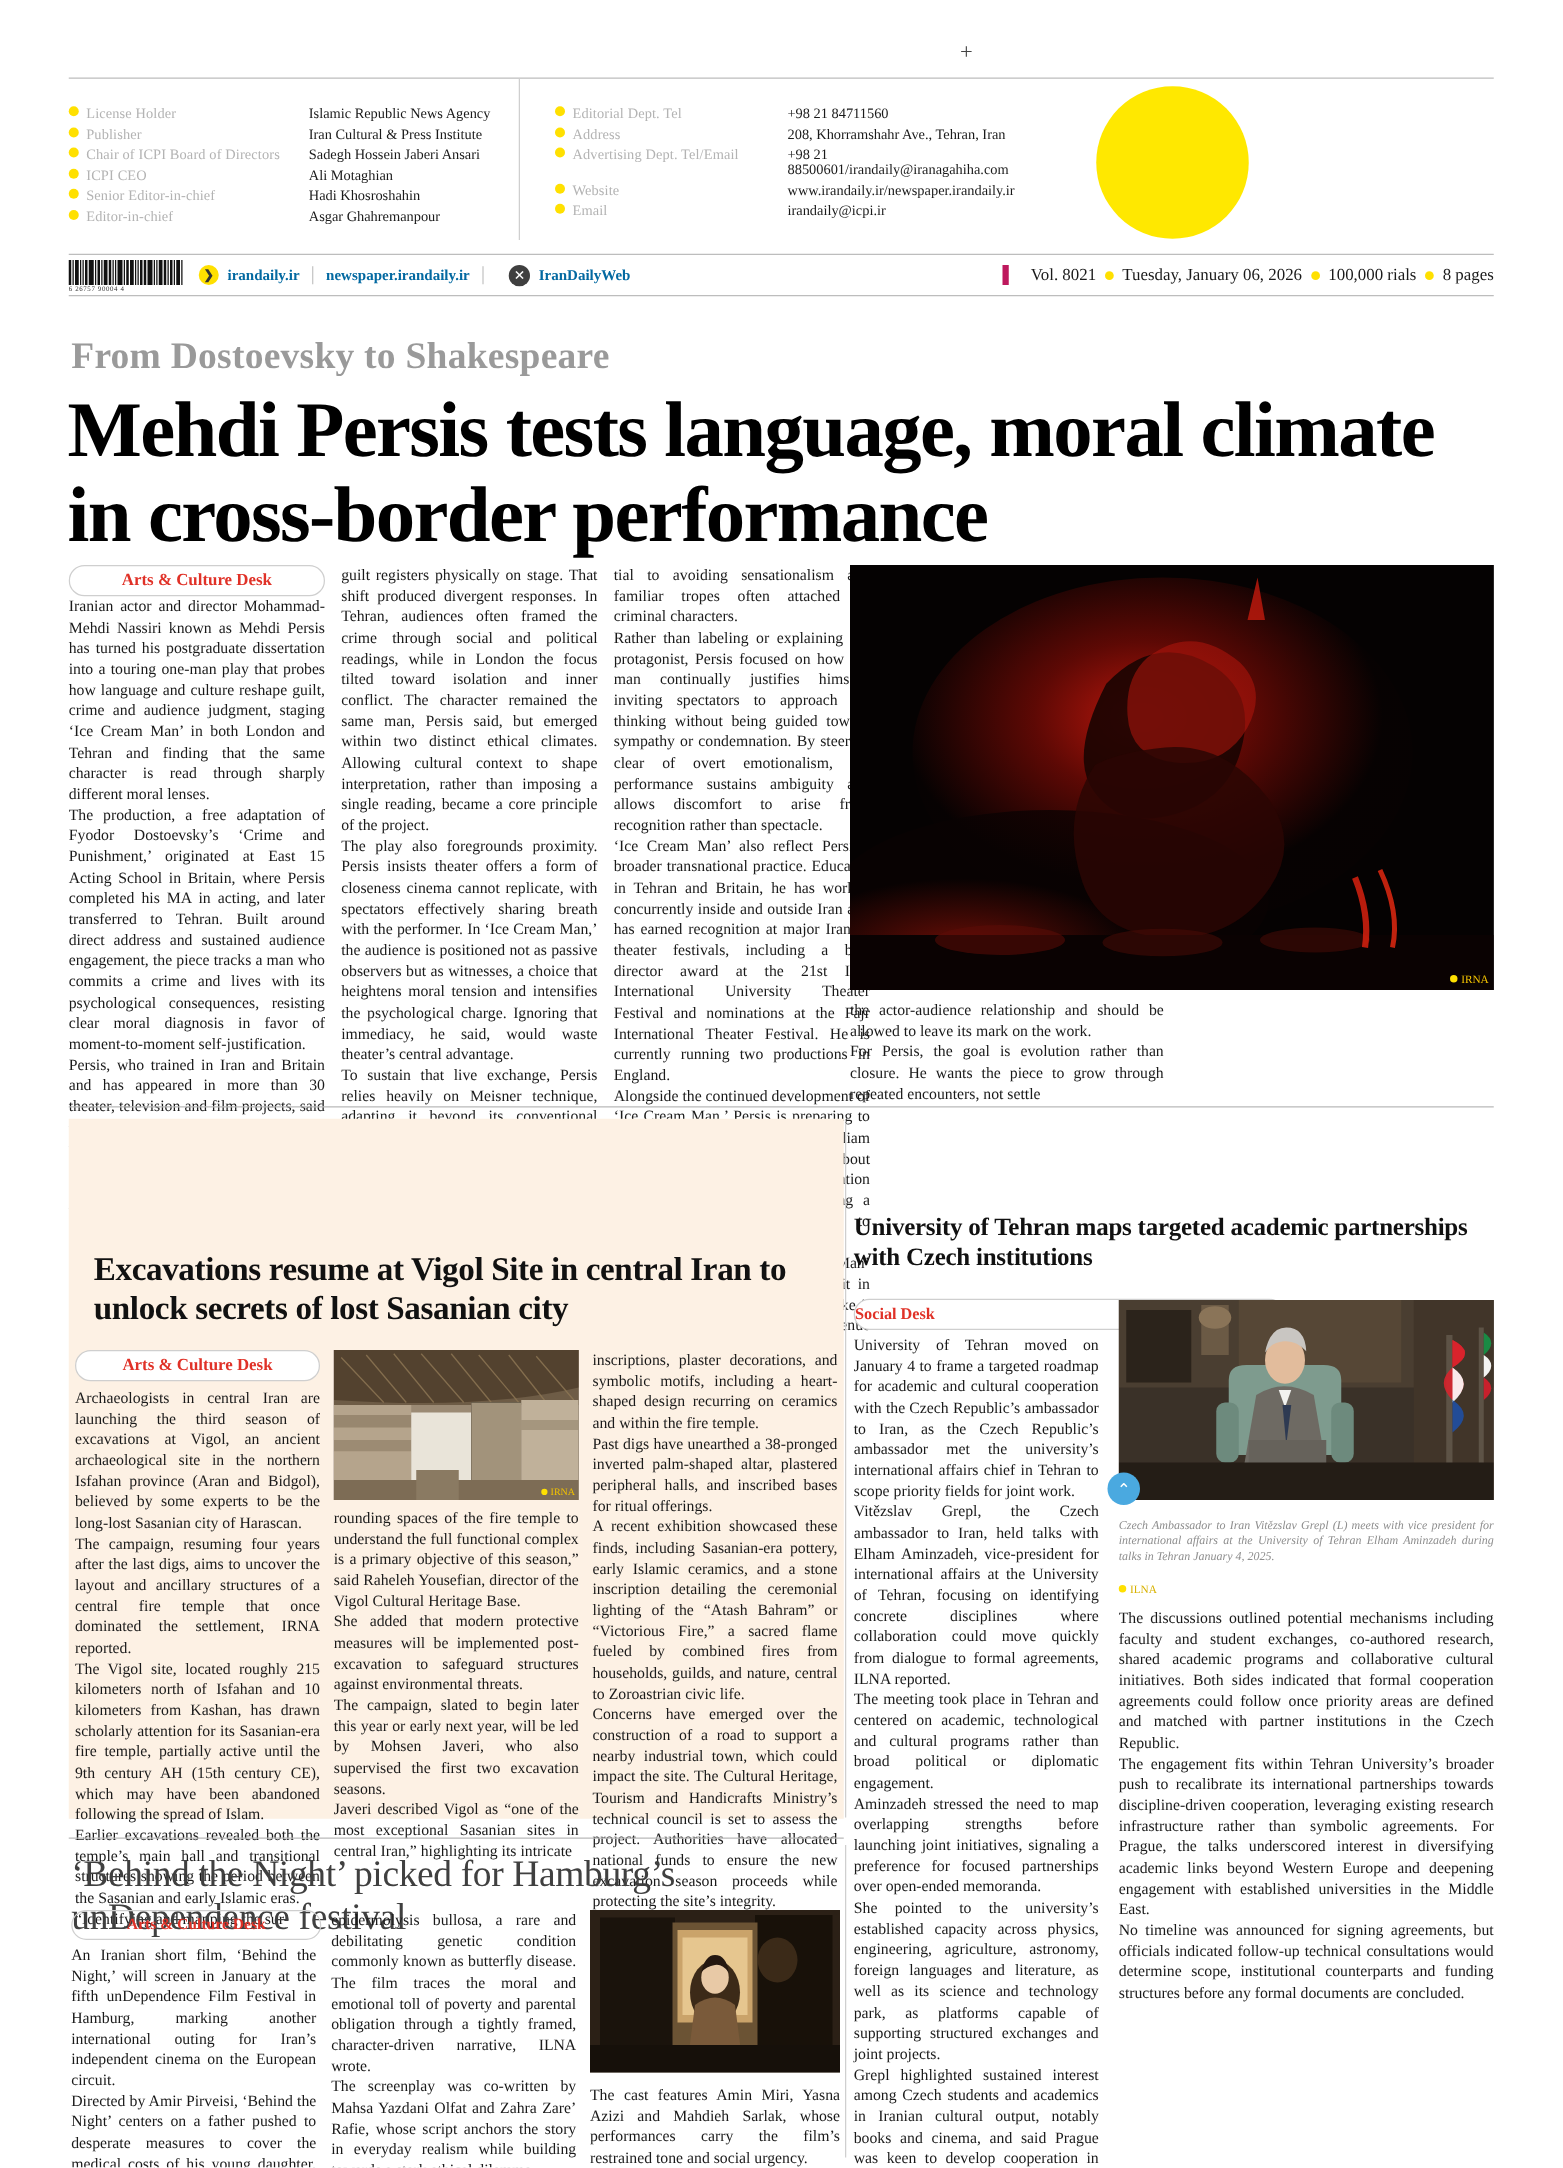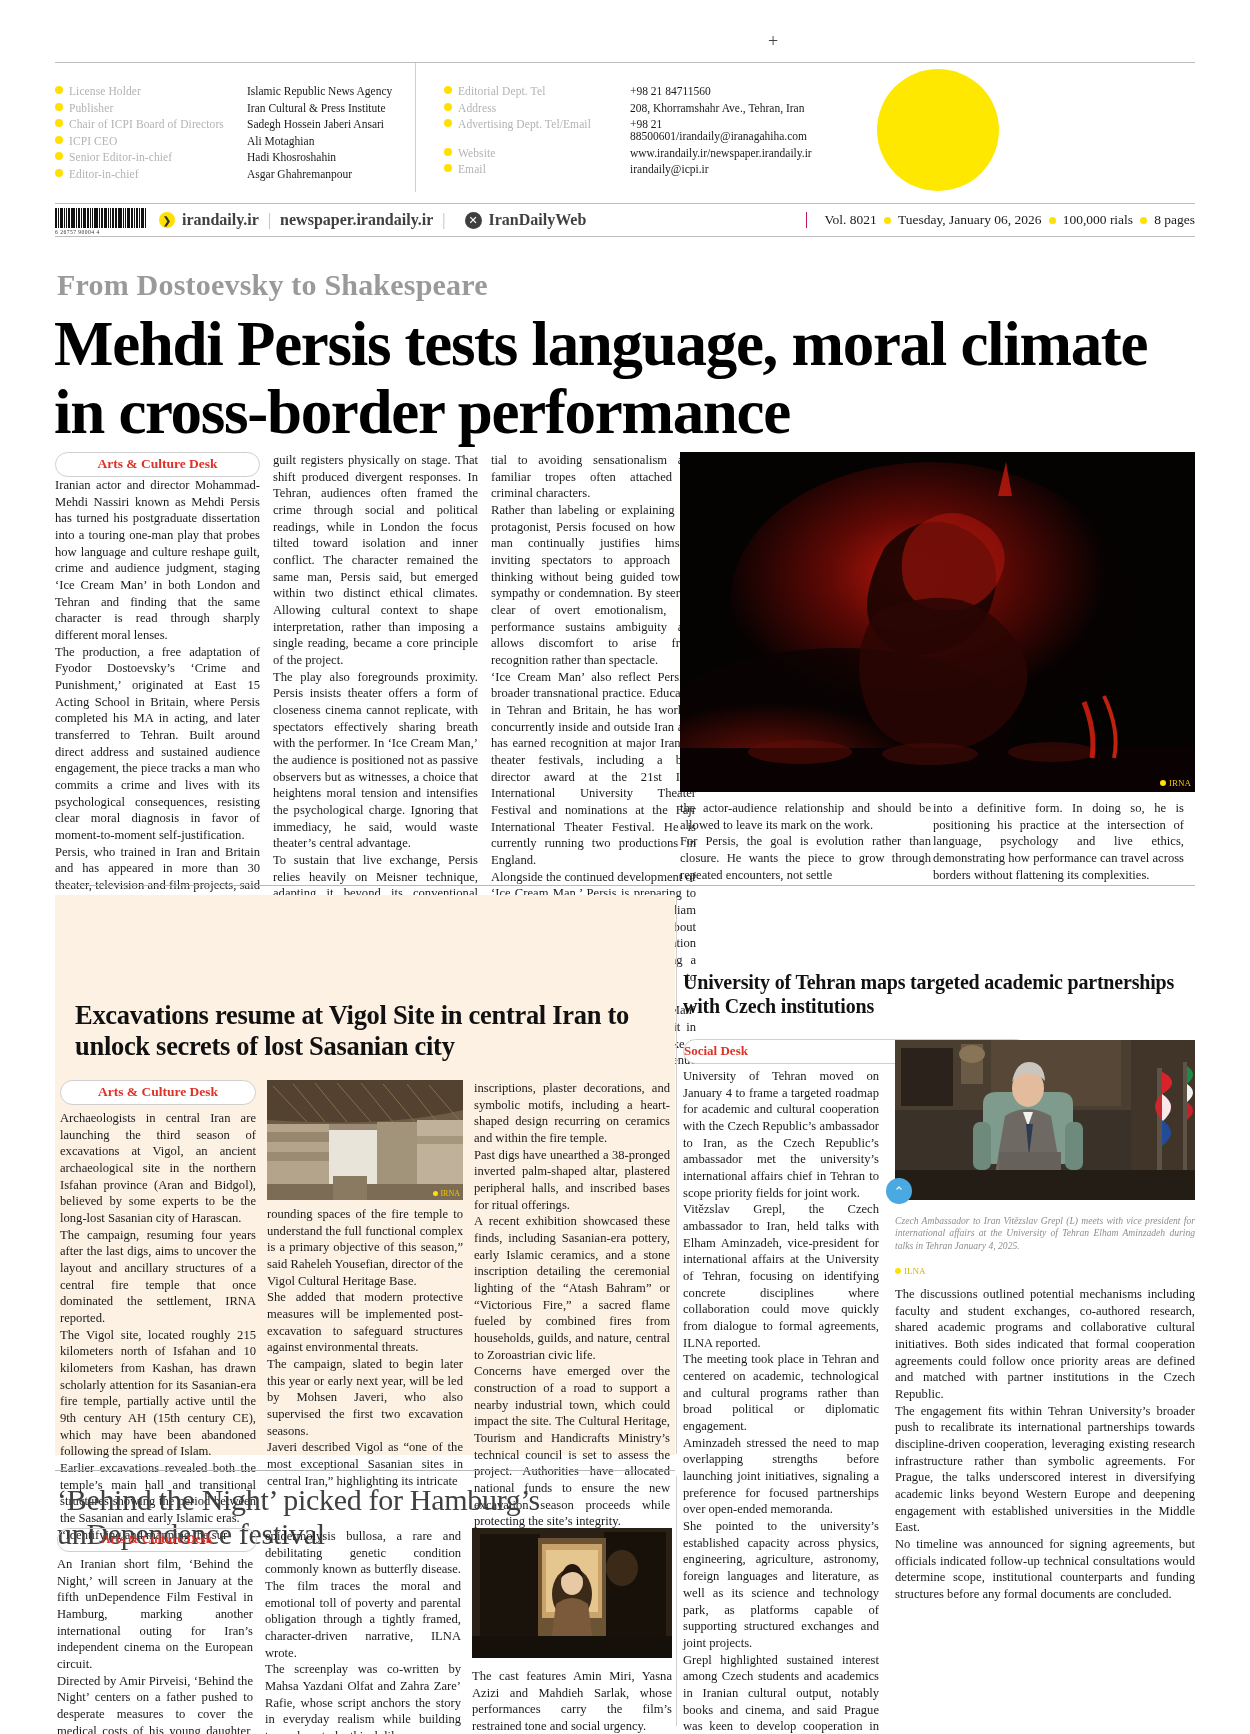--- a/index.html
+++ b/index.html
@@ -38,26 +38,26 @@
   
   .infostrip { position:absolute; left:55px; top:203px; width:1140px; height:34px;
                border-top:1px solid #bdbdbd; border-bottom:1px solid #bdbdbd;
                display:flex; align-items:center; }
   .barcode { width:92px; height:22px; margin-left:0px; display:flex; align-items:flex-end; gap:1px;}
   .barcode i { display:block; background:#111; height:20px; }
   .bc-num { font-size:5.5px; color:#333; letter-spacing:.5px; margin-top:1px;}
   .yellowchip { width:16px; height:16px; border-radius:50%; background:#ffe000;
                 display:flex; align-items:center; justify-content:center;
                 font-size:10px; color:#333; margin:0 7px 0 12px; font-weight:700;}
-  .linktext { color:#404040; font-size:16px; font-weight:700; font-family:"Liberation Serif",serif; }
+  .linktext { color:#0369a1; font-size:12px; font-weight:700; font-family:"Liberation Serif",serif; }
   .sep { color:#b9b9b9; margin:0 9px; font-size:16px; }
   .xchip { width:17px; height:17px; border-radius:50%; background:#3f3f3f; color:#fff;
            display:inline-flex; align-items:center; justify-content:center;
            font-size:11px; margin:0 7px 0 10px; font-family:"Liberation Sans", sans-serif;}
-  .volinfo { margin-left:auto; border-left:1px solid #be185d; padding-left:18px;
+  .volinfo { margin-left:auto; border-left:5px solid #be185d; padding-left:18px;
              font-size:13.5px; display:flex; align-items:center; gap:0; }
   .volinfo .b { width:7px;height:7px;border-radius:50%;background:#ffe000;display:inline-block;margin:0 7px;}
 
   
   .kicker { position:absolute; left:57px; top:268px; font-size:30px; font-weight:700;
             color:#9a9a9a; letter-spacing:.2px; }
   .headline { position:absolute; left:54px; top:310px; width:1145px;
               font-size:63px; font-weight:700; line-height:1.08; letter-spacing:-1.3px; color:#000; }
 
   
@@ -305,21 +305,20 @@
       <path d="M424 244 q16 34 10 62" stroke="#ef2a12" stroke-width="4" fill="none" opacity=".8"></path>
     </svg>
     <div class="photo-credit">
       <span class="credit-dot"></span>
       <span>IRNA</span>
     </div>
   </div>
 
   <div class="lower2">
     <div class="c col"><span><p>the actor-audience relationship and should be allowed to leave its mark on the work.</p><p>For Persis, the goal is evolution rather than closure. He wants the piece to grow through repeated encounters, not settle</p></span></div>
-    <div class="c col"><span>into a definitive form. In doing so, he is positioning his practice at the intersection of language, psychology and live ethics, demonstrating how performance can travel across borders without flattening its complexities.</span></div>
   </div>
 
   <div class="rule-main"></div>
 
   <div class="beige"></div>
   <div class="sec-head">Excavations resume at Vigol Site in central Iran to unlock secrets of lost Sasanian city</div>
 
   <div class="vigol-body">
     <div class="c">
       <div class="deskchip">Arts &amp; Culture Desk</div>

